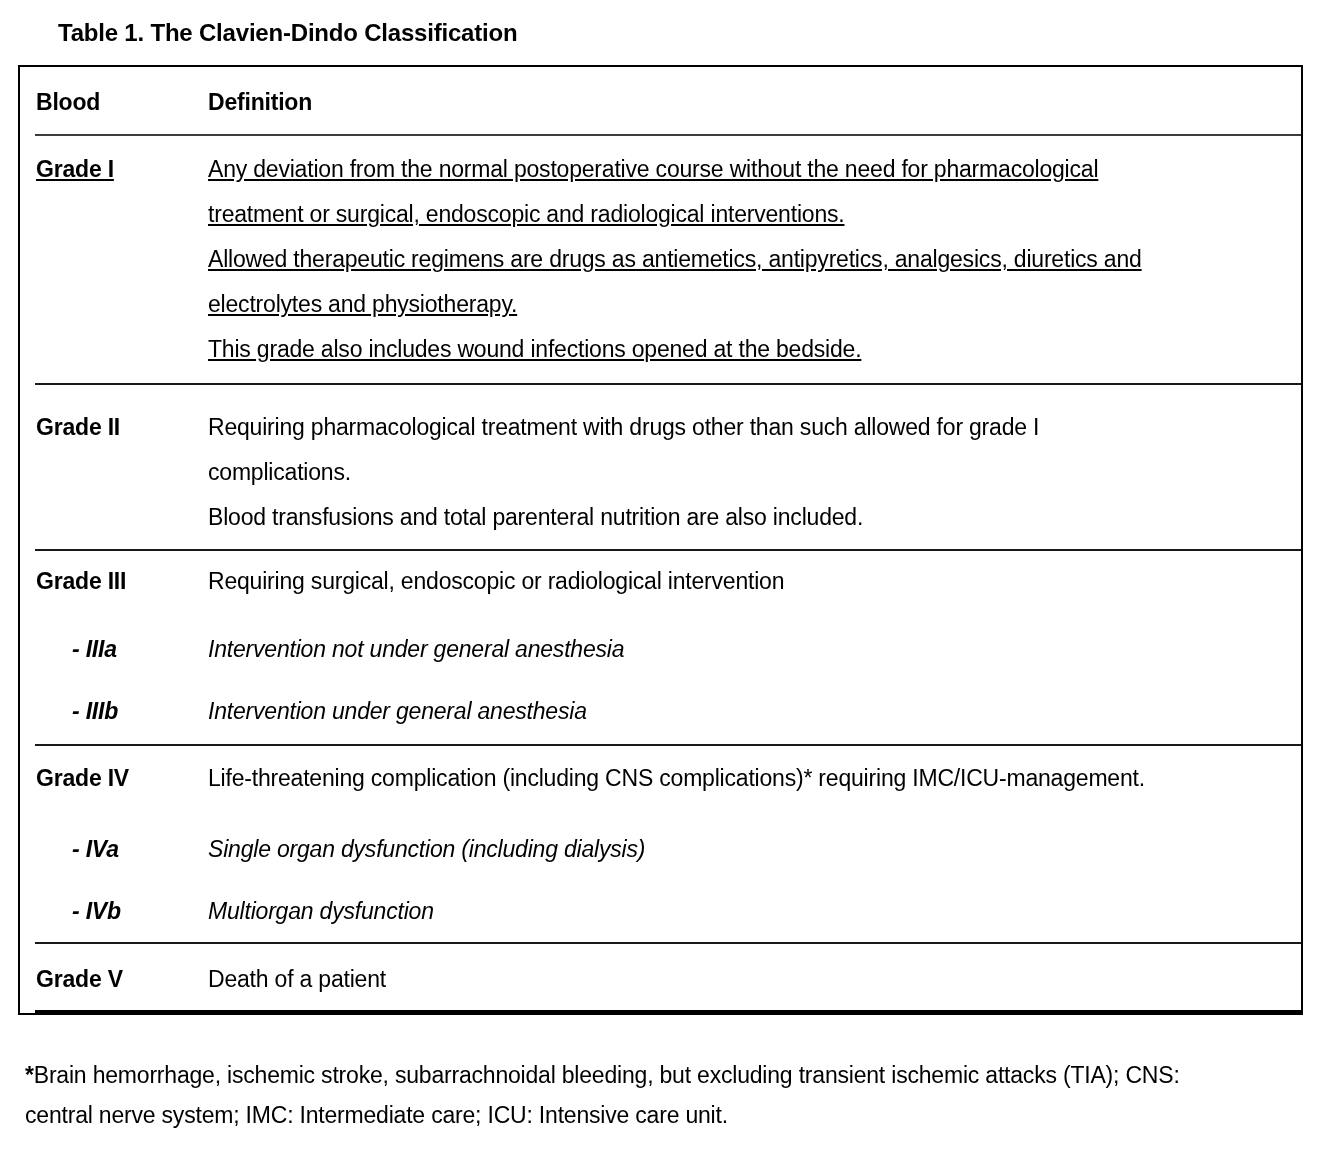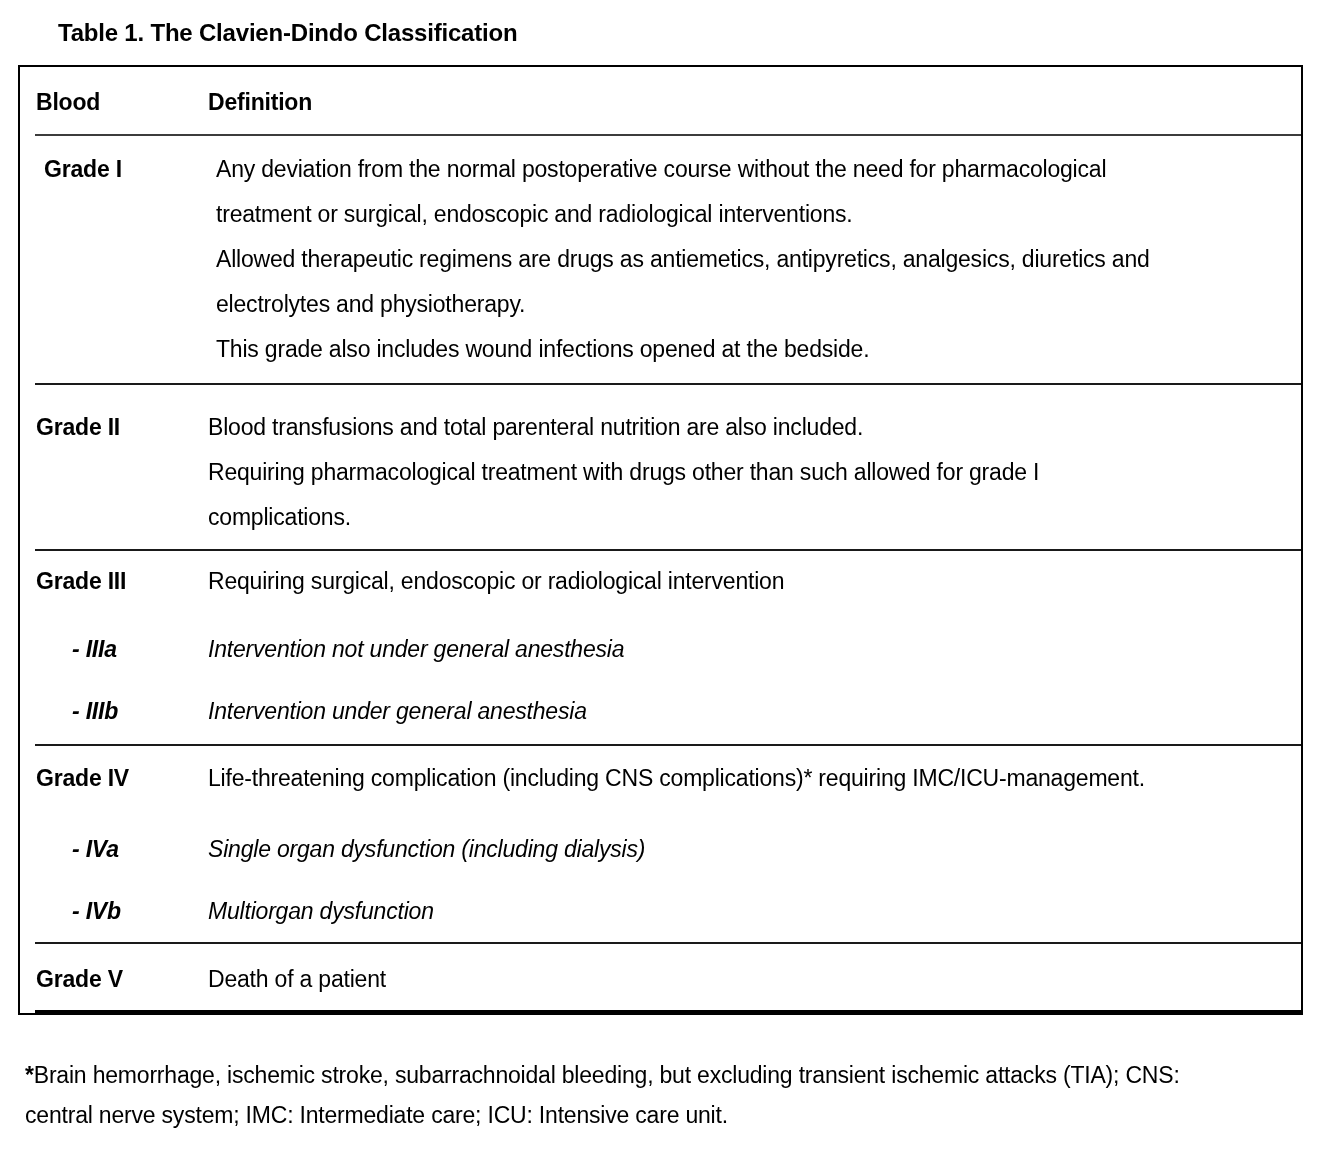--- a/index.html
+++ b/index.html
@@ -46,21 +46,21 @@
     padding-left: 16px;
     font-weight: bold;
     white-space: nowrap;
   }
   .def-cell {
     max-width: 990px;
     padding-right: 12px;
   }
   .def-cell p { margin: 0; }
   .header-row { padding: 13px 0 9px 0; }
-  .group-grade-1 { padding: 11px 0 11px 8px; }
+  .group-grade-1 { padding: 11px 0 11px 0; text-decoration: underline; }
   .group-grade-2 { padding: 20px 0 9px 0; }
   .group-grade-3 { padding: 8px 0 10px 0; }
   .group-grade-4 { padding: 10px 0 8px 0; }
   .group-grade-5 { padding: 13px 0 8px 0; }
   .sub-row .grade-cell {
     padding-left: 52px;
     font-style: italic;
   }
   .sub-row .def-cell {
     font-style: italic;
@@ -118,22 +118,22 @@
         </div>
       </div>
     </section>
 
     <div class="rule"></div>
 
     <section class="group-grade-2">
       <div class="row">
         <div class="grade-cell">Grade II</div>
         <div class="def-cell">
+          <p>Requiring pharmacological treatment with drugs other than such allowed for grade I complications.</p>
           <p>Blood transfusions and total parenteral nutrition are also included.</p>
-          <p>Requiring pharmacological treatment with drugs other than such allowed for grade I complications.</p>
         </div>
       </div>
     </section>
 
     <div class="rule"></div>
 
     <section class="group-grade-3">
       <div class="row">
         <div class="grade-cell">Grade III</div>
         <div class="def-cell">

